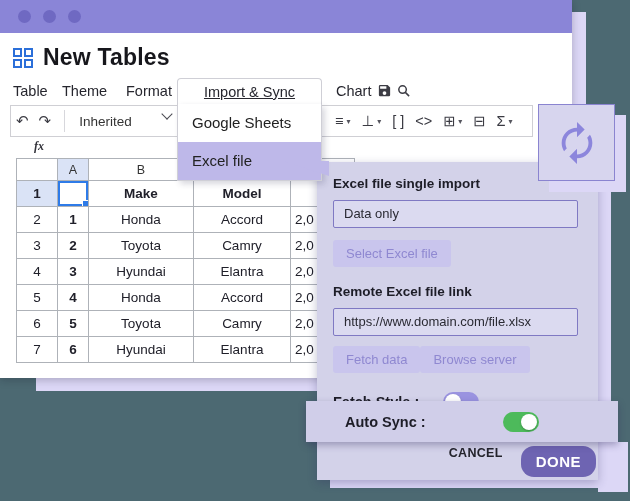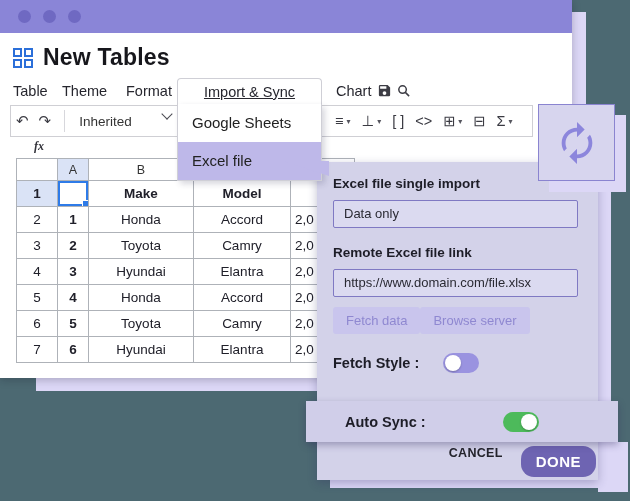--- a/index.html
+++ b/index.html
@@ -264,20 +264,23 @@
 
   <div class="dropdown">
     <div class="dd-item">Google Sheets</div>
     <div class="dd-item active">Excel file</div>
   </div>
   <div class="tail"></div>
 
   <div class="panel">
     <h3>Excel file single import</h3>
     <div class="pinput">Data only</div>
+    <div style="margin-top:12px">
+      <span class="pbtn">Select Excel file</span>
+    </div>
     <h3 style="margin-top:17px">Remote Excel file link</h3>
     <div class="pinput">https://www.domain.com/file.xlsx</div>
     <div class="btnrow">
       <span class="pbtn">Fetch data</span>
       <span class="pbtn">Browse server</span>
     </div>
     <div class="togglerow">
       <span class="tlabel">Fetch Style :</span>
       <span class="toggle off">
           <span class="knob"></span>

